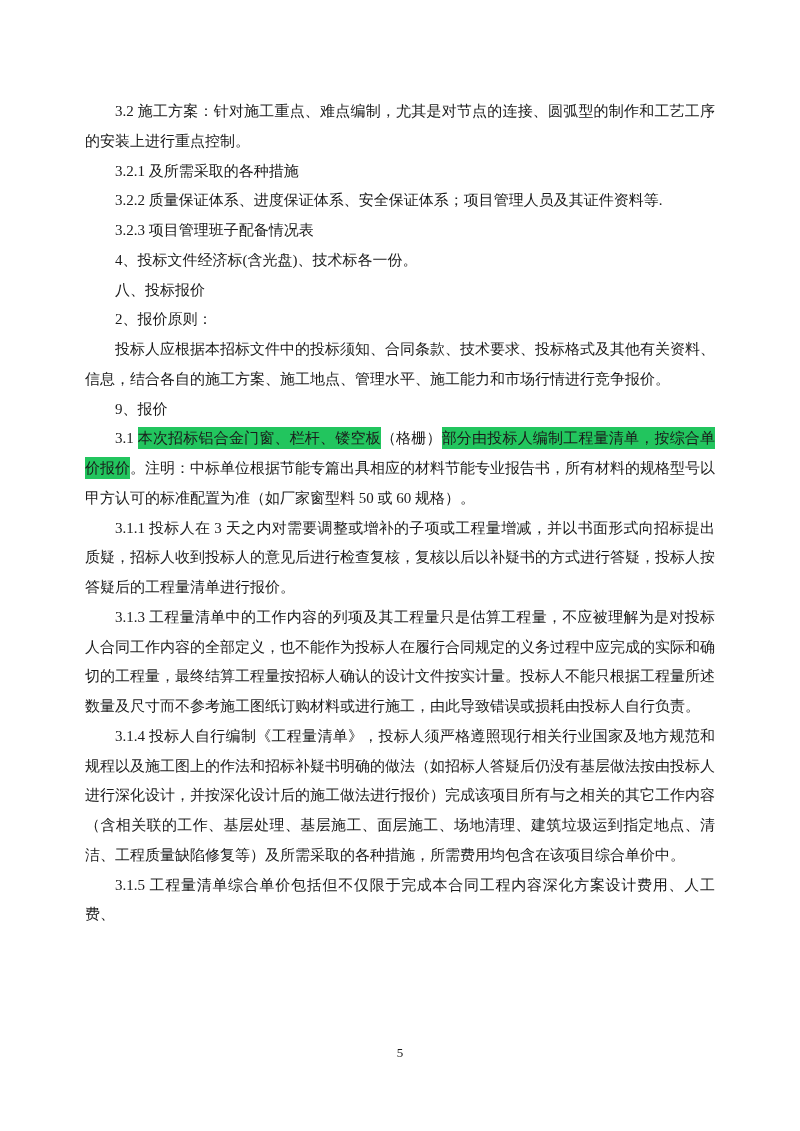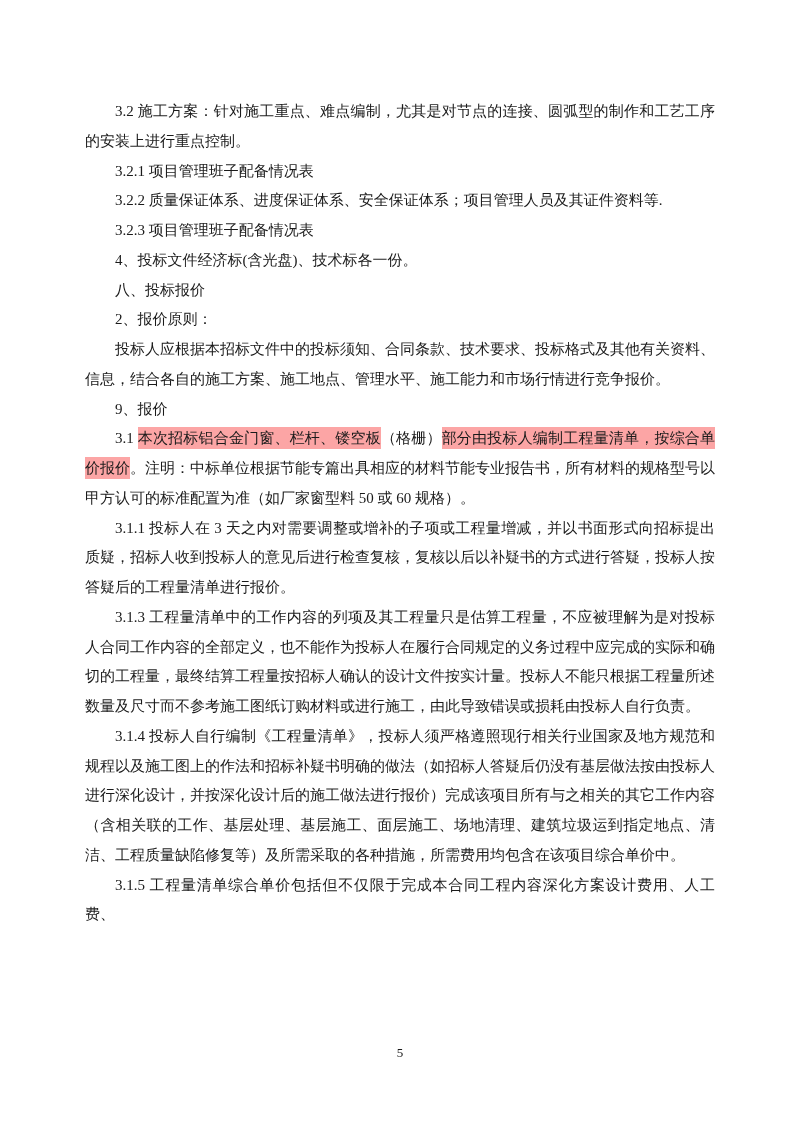--- a/index.html
+++ b/index.html
@@ -21,42 +21,42 @@
     font-size: 15px;
     line-height: 29.75px;
     text-align: justify;
   }
   .para {
     margin: 0;
     text-indent: 2em;
   }
   .para.bold { font-weight: normal; }
   .hl {
-    background: #fca5a5;
+    background: #22c55e;
     color: inherit;
     padding: 3px 0;
   }
   .page-num {
     position: absolute;
     left: 0;
     top: 1045px;
     width: 800px;
     text-align: center;
     font-size: 13px;
     color: #1a1a1a;
   }
 </style>
 </head>
 <body>
 
 <div class="doc-page">
   <div class="doc-body">
 
     <p class="para">3.2 施工方案：针对施工重点、难点编制，尤其是对节点的连接、圆弧型的制作和工艺工序的安装上进行重点控制。</p>
-    <p class="para">3.2.1 项目管理班子配备情况表</p>
+    <p class="para">3.2.1 及所需采取的各种措施</p>
     <p class="para">3.2.2 质量保证体系、进度保证体系、安全保证体系；项目管理人员及其证件资料等.</p>
     <p class="para">3.2.3 项目管理班子配备情况表</p>
     <p class="para">4、投标文件经济标(含光盘)、技术标各一份。</p>
 
     <p class="para bold">八、投标报价</p>
 
     <p class="para">2、报价原则：</p>
     <p class="para">投标人应根据本招标文件中的投标须知、合同条款、技术要求、投标格式及其他有关资料、信息，结合各自的施工方案、施工地点、管理水平、施工能力和市场行情进行竞争报价。</p>
     <p class="para">9、报价</p>
 

